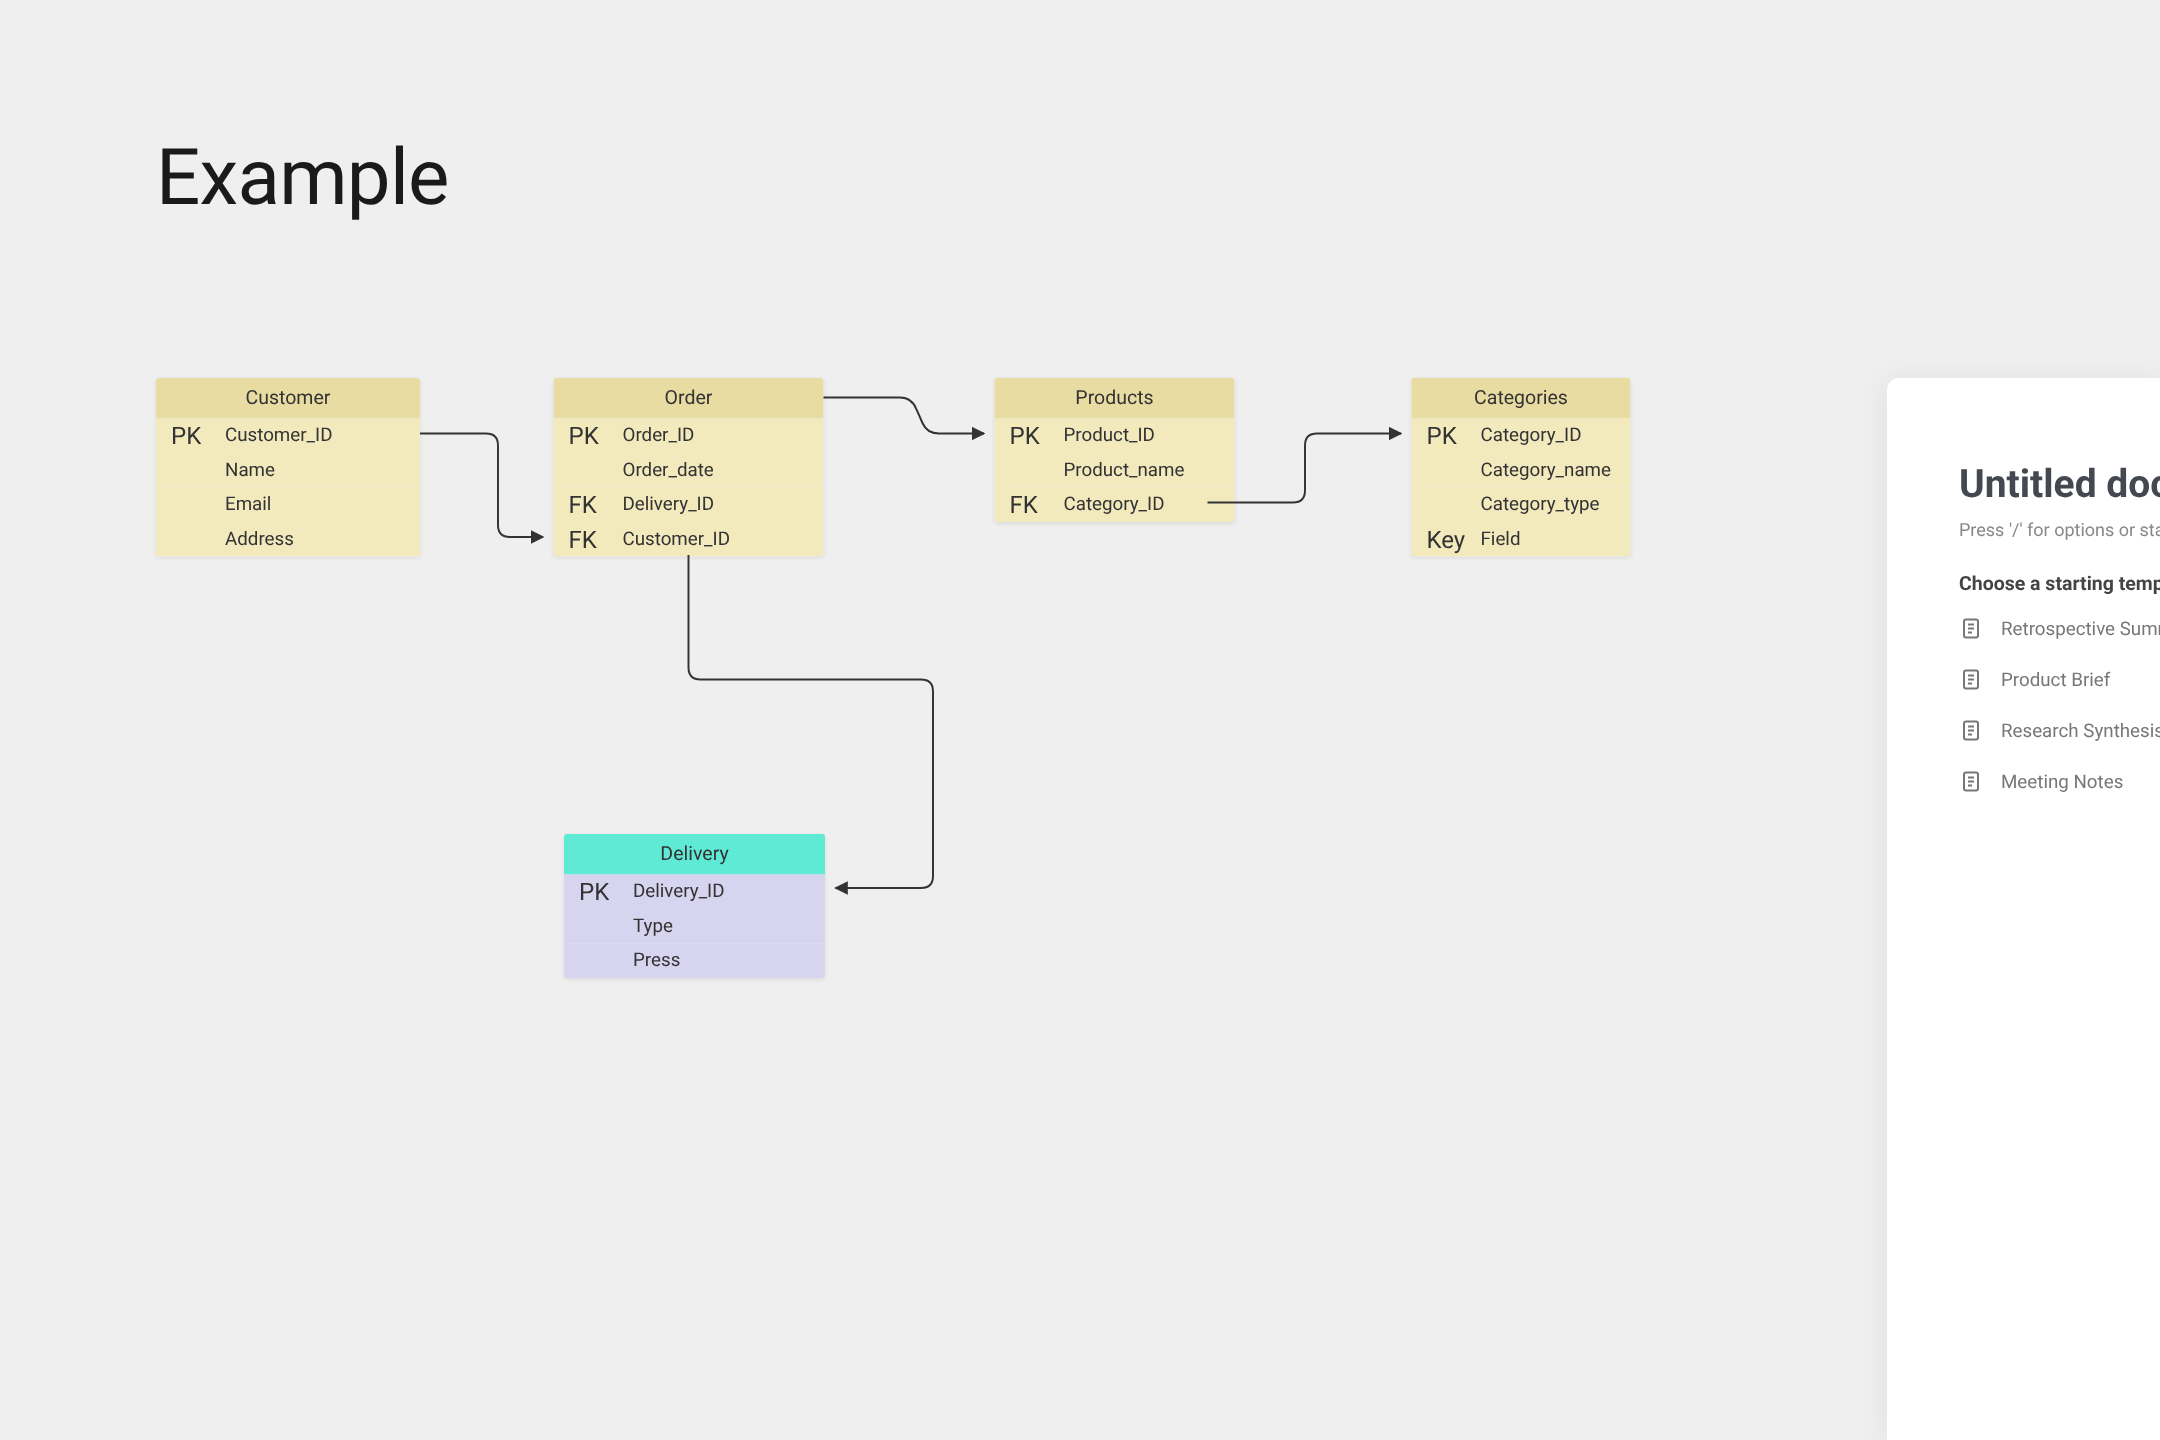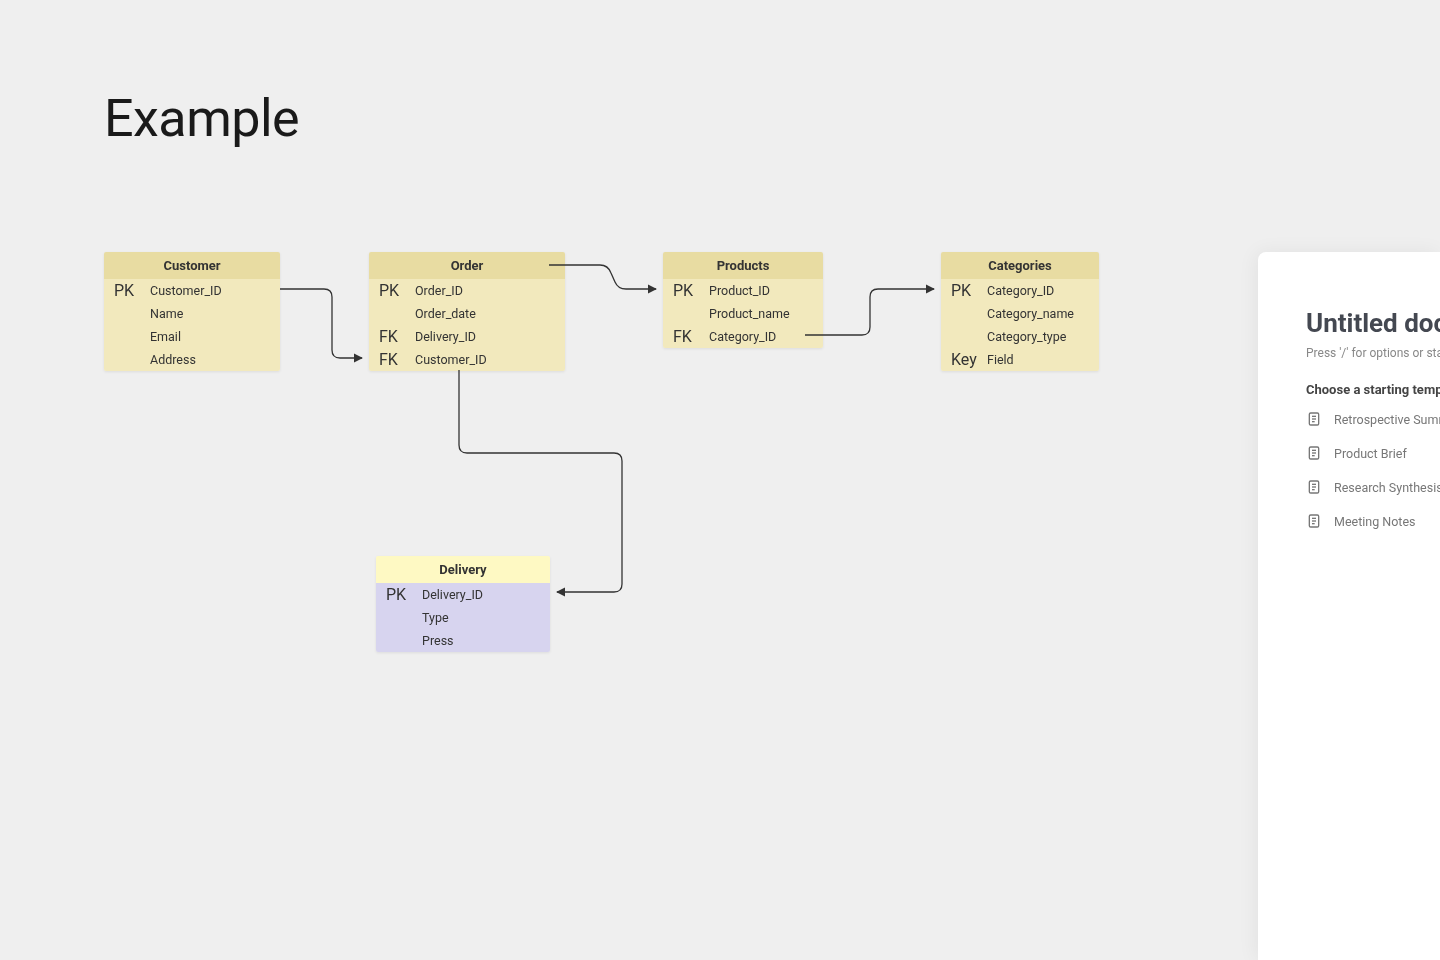--- a/index.html
+++ b/index.html
@@ -30,40 +30,40 @@
       width: 176px;
       border-radius: 2px;
       overflow: hidden;
       box-shadow: 0 1px 3px rgba(0,0,0,0.08);
     }
     .entity-header {
       text-align: center;
       font-size: 13px;
       padding: 6px 12px;
       color: #333;
-      font-weight: 700;
+      font-weight: 400;
     }
     .entity-row {
       display: flex;
       font-size: 12.5px;
       padding: 4px 10px;
       color: #333;
       gap: 8px;
       align-items: center;
       height: 23px;
     }
     .entity-key {
       width: 28px;
       flex-shrink: 0;
       font-size: 16px;
     }
     .entity-field { flex: 1; }
     .yellow .entity-header { background: #e8dca2; }
     .yellow .entity-row { background: #f2e9bd; }
-    .purple .entity-header { background: #fef9c3; }
+    .purple .entity-header { background: #5eead4; }
     .purple .entity-row { background: #d7d4ef; }
 
     svg.connectors {
       position: absolute;
       inset: 0;
       width: 1440px;
       height: 960px;
       pointer-events: none;
     }
 
@@ -141,21 +141,21 @@
     <div class="entity-row">
         <span class="entity-key"></span>
         <span class="entity-field">Email</span>
       </div>
     <div class="entity-row">
         <span class="entity-key"></span>
         <span class="entity-field">Address</span>
       </div>
   </div>
 
-  <div class="entity yellow" style="left:369px; top:252px; width:196px;">
+  <div class="entity yellow" style="left:369px; top:252px; width:180px;">
     <div class="entity-header">Order</div>
     <div class="entity-row">
         <span class="entity-key">PK</span>
         <span class="entity-field">Order_ID</span>
       </div>
     <div class="entity-row">
         <span class="entity-key"></span>
         <span class="entity-field">Order_date</span>
       </div>
     <div class="entity-row">
@@ -177,21 +177,21 @@
     <div class="entity-row">
         <span class="entity-key"></span>
         <span class="entity-field">Product_name</span>
       </div>
     <div class="entity-row">
         <span class="entity-key">FK</span>
         <span class="entity-field">Category_ID</span>
       </div>
   </div>
 
-  <div class="entity yellow" style="left:941px; top:252px; width:158px;">
+  <div class="entity yellow" style="left:941px; top:252px; width:146px;">
     <div class="entity-header">Categories</div>
     <div class="entity-row">
         <span class="entity-key">PK</span>
         <span class="entity-field">Category_ID</span>
       </div>
     <div class="entity-row">
         <span class="entity-key"></span>
         <span class="entity-field">Category_name</span>
       </div>
     <div class="entity-row">

